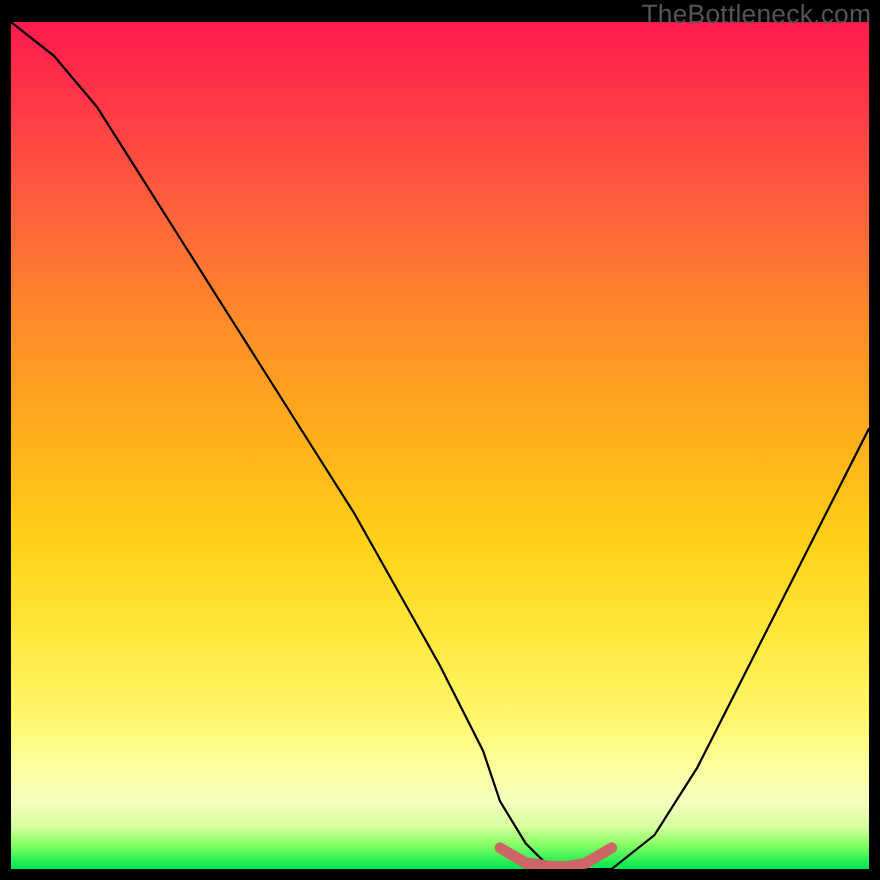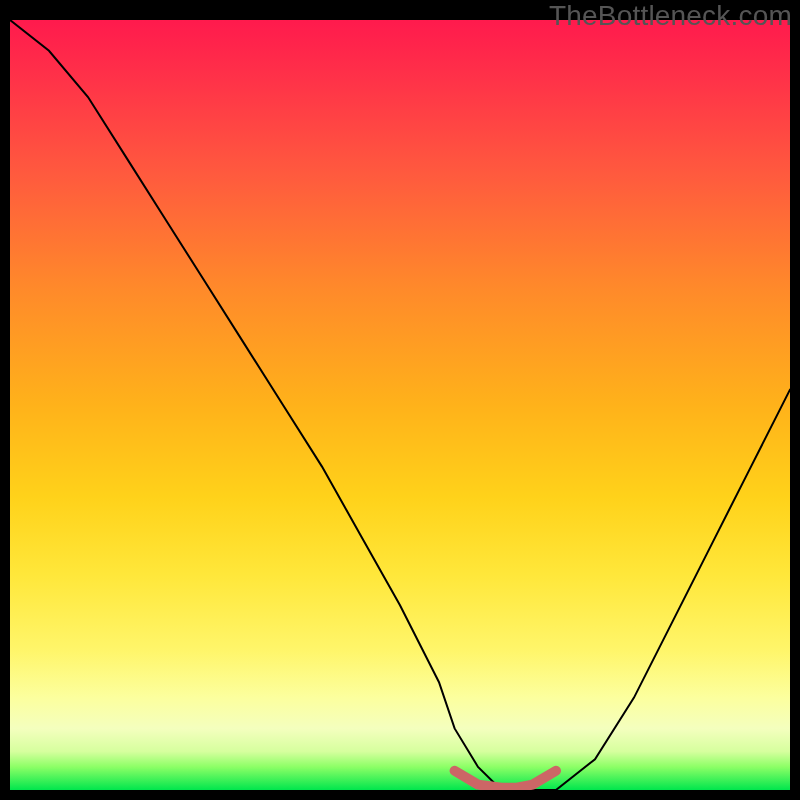--- a/index.html
+++ b/index.html
@@ -50,21 +50,21 @@
     top: 20px;
     width: 780px;
     height: 770px;
     pointer-events: none;
   }
   .watermark {
     position: absolute;
     top: 0px;
     right: 8px;
     color: #555;
-    font-size: 28px;
+    font-size: 24px;
     font-weight: 500;
     letter-spacing: 0.2px;
     user-select: none;
   }
 </style>
 </head>
 <body>
 
 <div class="frame">
 

